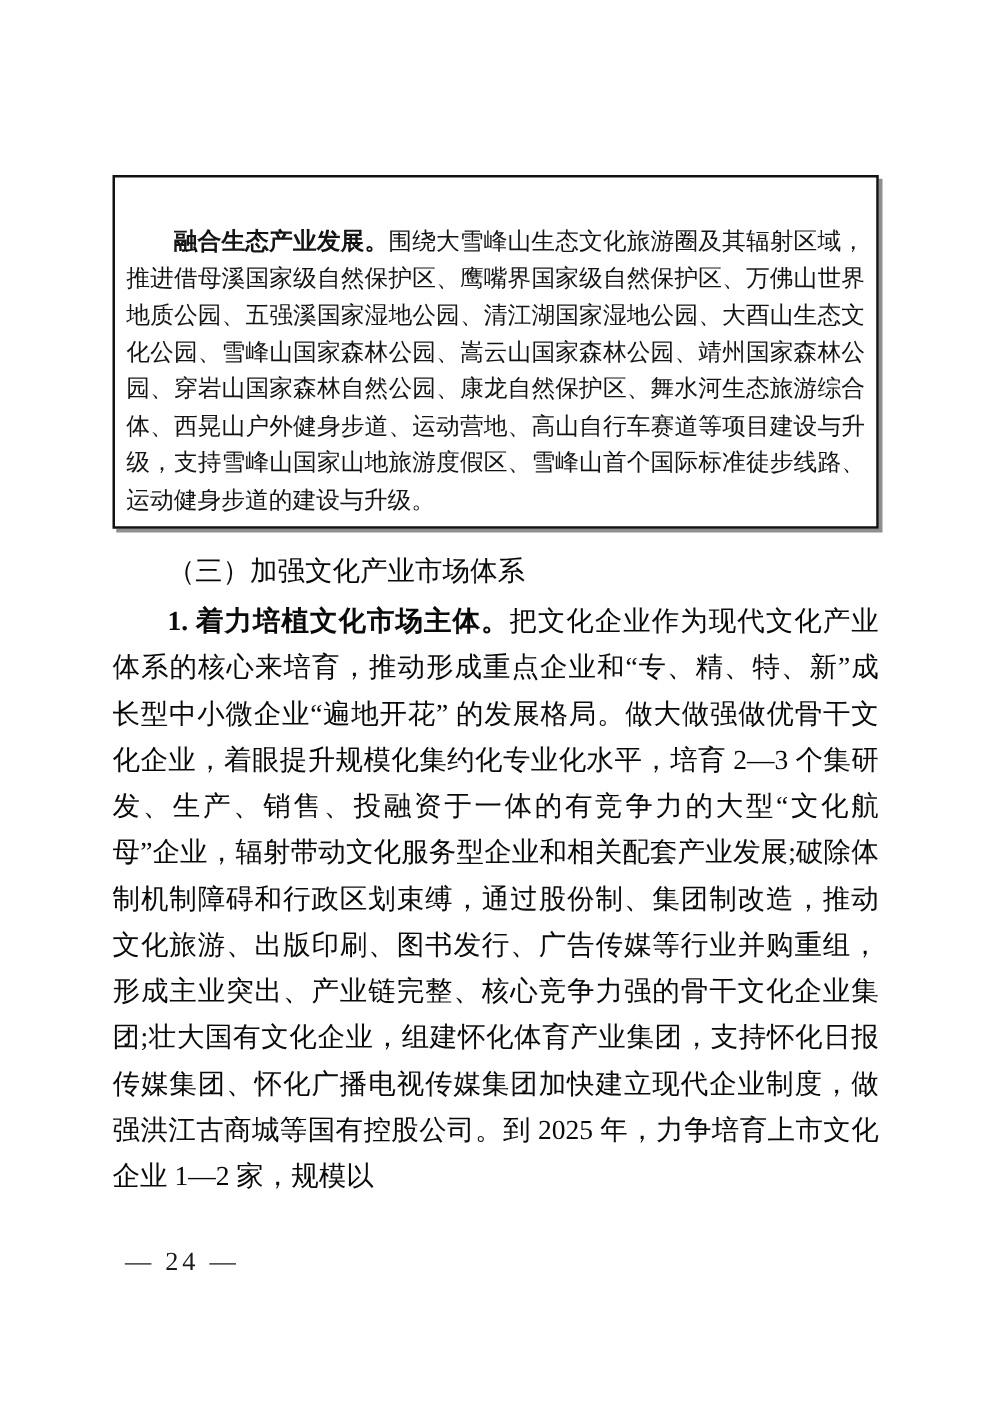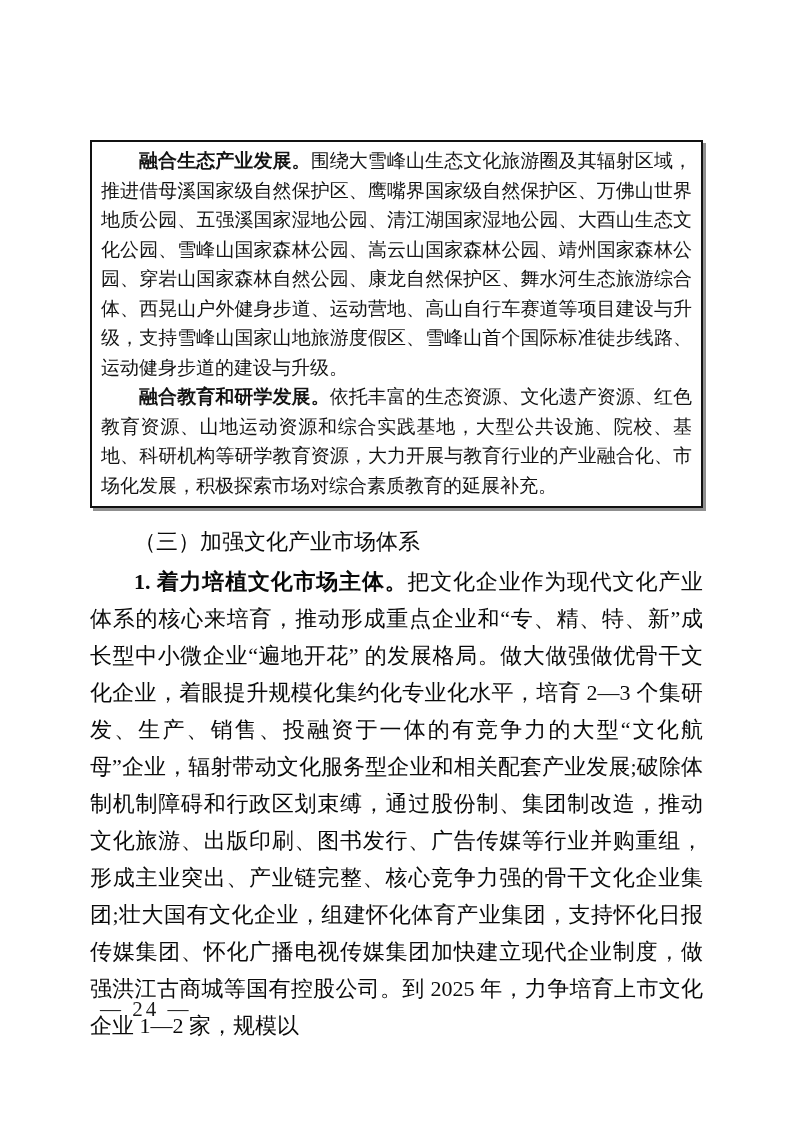--- a/index.html
+++ b/index.html
@@ -28,20 +28,21 @@
     box-shadow: 3px 3px 0 #8f8f8f;
     padding: 4px 9px 6px 9px;
     background: #ffffff;
   }
   .callout-box p {
     font-size: 19px;
     line-height: 29.5px;
     text-align: justify;
     text-indent: 2em;
     color: #141414;
+    margin-top: 33px;
   }
   .lead {
     font-weight: bold;
   }
   .section-heading {
     margin-top: 15px;
     font-size: 22px;
     font-weight: normal;
     line-height: 37px;
     text-indent: 2em;
@@ -68,21 +69,20 @@
   }
 </style>
 </head>
 <body>
 
 <div class="page">
   <div class="content">
 
     <div class="callout-box">
       <p><span class="lead">融合生态产业发展。</span><span>围绕大雪峰山生态文化旅游圈及其辐射区域，推进借母溪国家级自然保护区、鹰嘴界国家级自然保护区、万佛山世界地质公园、五强溪国家湿地公园、清江湖国家湿地公园、大酉山生态文化公园、雪峰山国家森林公园、嵩云山国家森林公园、靖州国家森林公园、穿岩山国家森林自然公园、康龙自然保护区、舞水河生态旅游综合体、西晃山户外健身步道、运动营地、高山自行车赛道等项目建设与升级，支持雪峰山国家山地旅游度假区、雪峰山首个国际标准徒步线路、运动健身步道的建设与升级。</span></p>
-      <p><span class="lead">融合教育和研学发展。</span><span>依托丰富的生态资源、文化遗产资源、红色教育资源、山地运动资源和综合实践基地，大型公共设施、院校、基地、科研机构等研学教育资源，大力开展与教育行业的产业融合化、市场化发展，积极探索市场对综合素质教育的延展补充。</span></p>
     </div>
 
     <h3 class="section-heading">（三）加强文化产业市场体系</h3>
 
     <p class="body-para"><span class="lead">1. 着力培植文化市场主体。</span><span>把文化企业作为现代文化产业体系的核心来培育，推动形成重点企业和“专、精、特、新”成长型中小微企业“遍地开花” 的发展格局。做大做强做优骨干文化企业，着眼提升规模化集约化专业化水平，培育 2—3 个集研发、生产、销售、投融资于一体的有竞争力的大型“文化航母”企业，辐射带动文化服务型企业和相关配套产业发展;破除体制机制障碍和行政区划束缚，通过股份制、集团制改造，推动文化旅游、出版印刷、图书发行、广告传媒等行业并购重组，形成主业突出、产业链完整、核心竞争力强的骨干文化企业集团;壮大国有文化企业，组建怀化体育产业集团，支持怀化日报传媒集团、怀化广播电视传媒集团加快建立现代企业制度，做强洪江古商城等国有控股公司。到 2025 年，力争培育上市文化企业 1—2 家，规模以</span></p>
 
   </div>
 
   <div class="page-number">— 24 —</div>
 </div>

